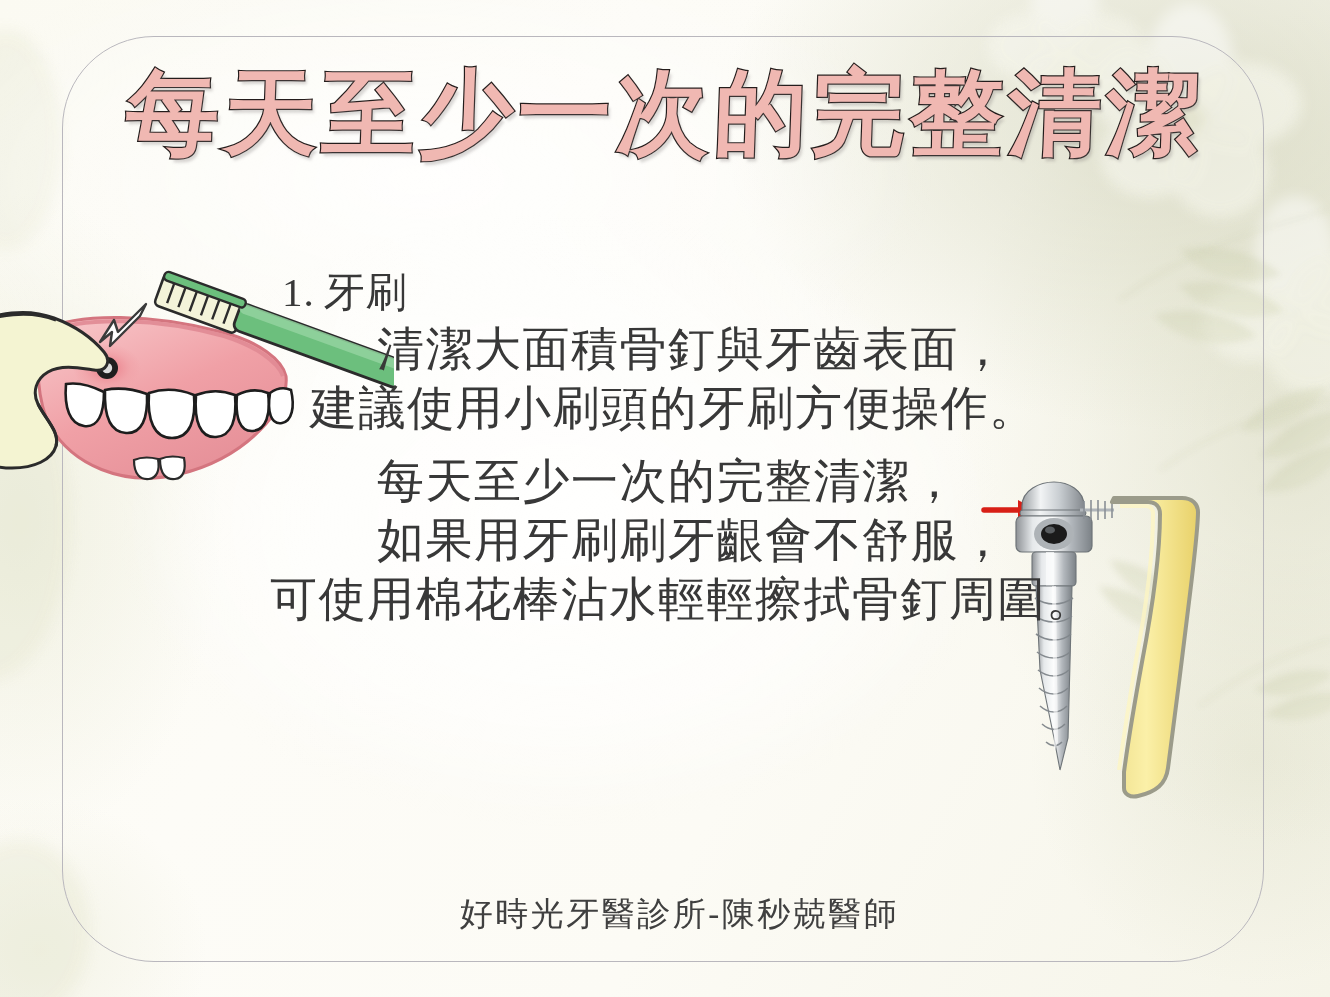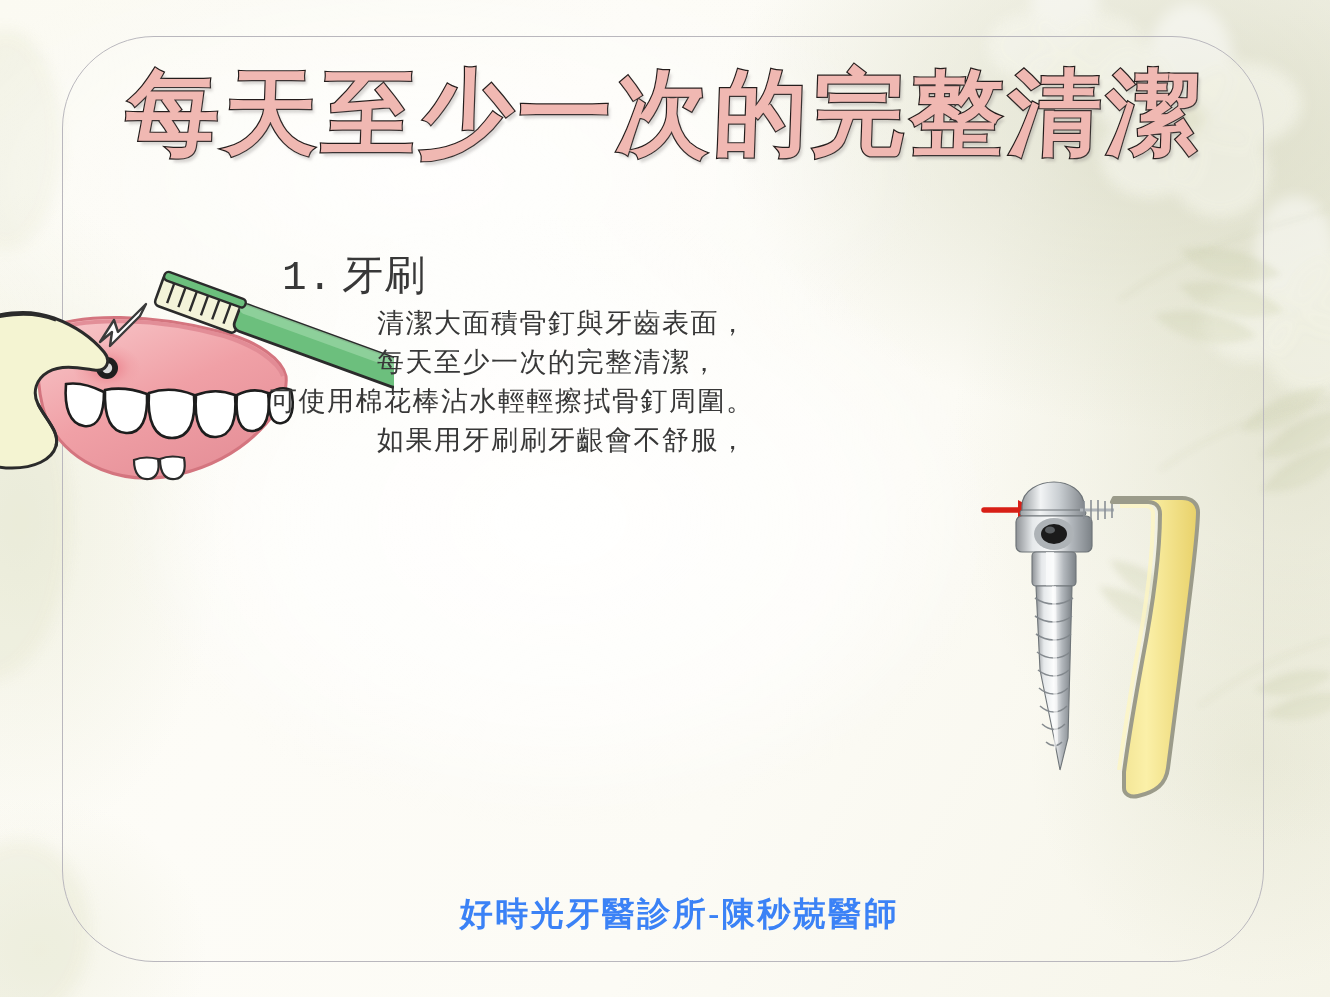--- a/index.html
+++ b/index.html
@@ -60,57 +60,56 @@
     -webkit-text-stroke: 2.4px #241d1c;
     paint-order: stroke fill;
     text-shadow: 3px 4px 3px rgba(120,110,110,0.28);
     white-space: nowrap;
     transform: skewX(-2deg);
   }
 
   
   .body-list {
     position: absolute;
-    left: 282px; top: 258px;
+    left: 282px; top: 272px;
     width: 740px;
     color: #383838;
     font-size: 41px;
     line-height: 1.0;
-    font-family: Liberation Mono, monospace;
   }
   .item { margin-bottom: 4px; }
   .item-head {
     font-size: 41px;
     letter-spacing: 1px;
     margin-bottom: 13px;
     white-space: nowrap;
   }
   .item-num { margin-right: 9px; }
   .item-line {
-    font-size: 27px;
+    font-size: 47px;
     letter-spacing: 1.5px;
     white-space: nowrap;
     margin-bottom: 12px;
     margin-top: 11px;
   }
   .ind-1 { padding-left: 28px; }
   .ind-2 { padding-left: 95px; }
   .ind-3 { padding-left: 160px; }
   .ind-neg { padding-left: 14px; margin-left: -26px; }
   .sp1 { margin-bottom: 26px; }
 
   
   .footer {
     position: absolute;
     left: 0; right: 0; top: 892px;
     text-align: center;
     font-size: 33px;
     letter-spacing: 2.5px;
-    color: #3b82f6;
-    font-weight: 700;
+    color: #404040;
+    font-weight: 400;
     font-family: "Liberation Serif", "DejaVu Serif", serif;
     margin-left: 29px;
   }
 
   
   .illus-mouth { position: absolute; left: -6px; top: 268px; }
   .illus-screw { position: absolute; left: 962px; top: 470px; }
 </style>
 </head>
 <body>
@@ -343,28 +342,29 @@
     </g>
   </svg>
 
   <div class="body-list">
 
     <div class="item">
       <div class="item-head">
         <span class="item-num">1.</span><span>牙刷</span>
       </div>
       <div class="item-line ind-2">清潔大面積骨釘與牙齒表面，</div>
+      <div class="item-line ind-1 sp1">建議使用小刷頭的牙刷方便操作。</div>
     </div>
 
     <div class="item">
       <div class="item-line ind-2">每天至少一次的完整清潔，</div>
     </div>
 
     <div class="item">
+      <div class="item-line ind-2">如果用牙刷刷牙齦會不舒服，</div>
       <div class="item-line ind-neg">可使用棉花棒沾水輕輕擦拭骨釘周圍。</div>
-      <div class="item-line ind-2">如果用牙刷刷牙齦會不舒服，</div>
     </div>
 
   </div>
 
   <div class="footer">好時光牙醫診所-陳秒兢醫師</div>
 
 </div>
 
 </body></html>

